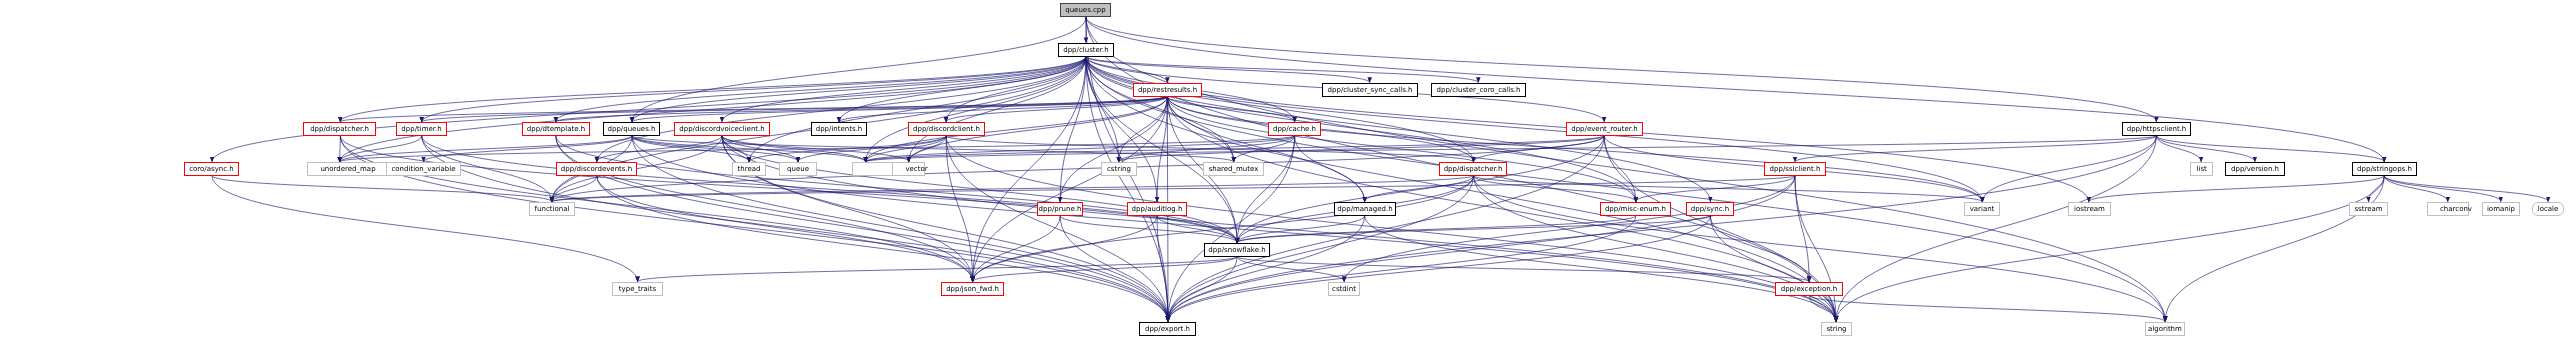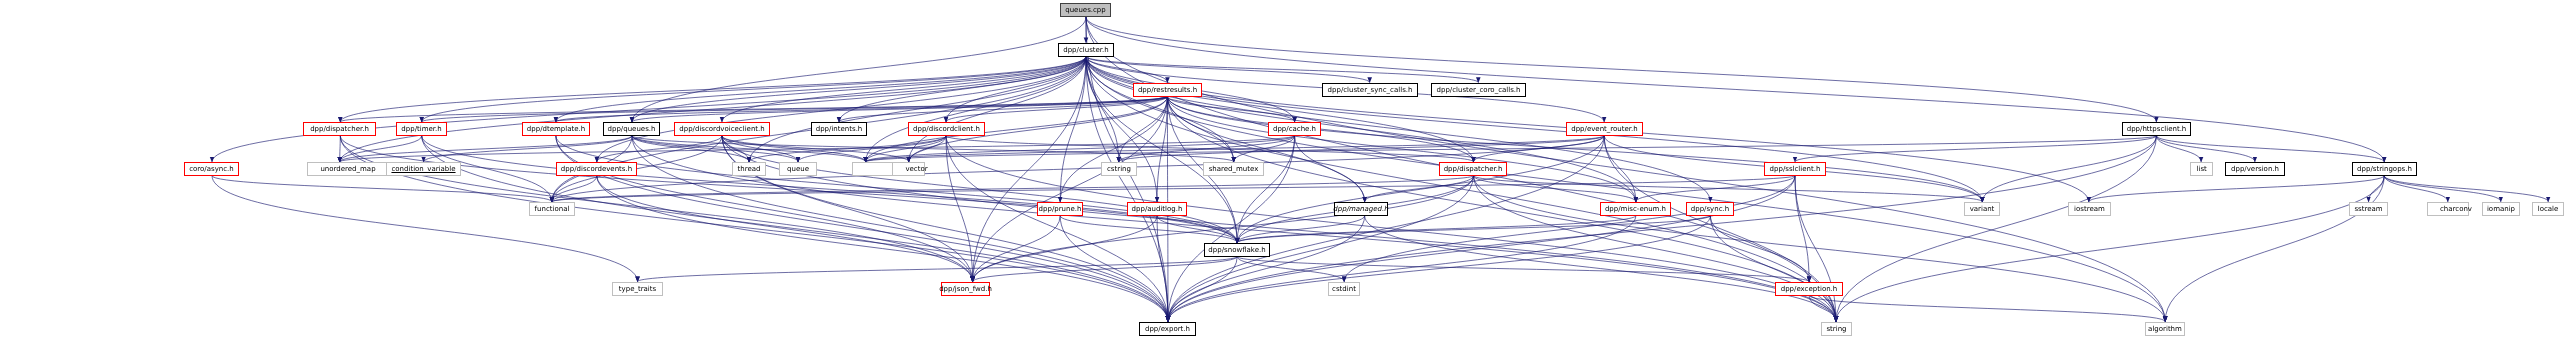--- a/index.html
+++ b/index.html
@@ -246,21 +246,21 @@
     </div>
     <div class="node doc linked" style="left: 2122px; top: 122px; width: 69px;">
       <span>dpp/httpsclient.h</span>
     </div>
     <div class="node incomplete linked" style="left: 184px; top: 162px; width: 55px;">
       <span>coro/async.h</span>
     </div>
     <div class="node external" style="left: 307px; top: 162px; width: 82px;">
       <span>unordered_map</span>
     </div>
-    <div class="node external" style="left: 386px; top: 162px; width: 75px; text-decoration: underline;">
+    <div class="node external" style="left: 386px; top: 162px; width: 75px;">
       <span>condition_variable</span>
     </div>
     <div class="node incomplete linked" style="left: 556px; top: 162px; width: 81px;">
       <span>dpp/discordevents.h</span>
     </div>
     <div class="node external" style="left: 732px; top: 162px; width: 34px;">
       <span>thread</span>
     </div>
     <div class="node external" style="left: 779px; top: 162px; width: 38px;">
       <span>queue</span>
@@ -294,21 +294,21 @@
     </div>
     <div class="node external" style="left: 529px; top: 202px; width: 46px;">
       <span>functional</span>
     </div>
     <div class="node incomplete linked" style="left: 1037px; top: 202px; width: 46px;">
       <span>dpp/prune.h</span>
     </div>
     <div class="node incomplete linked" style="left: 1127px; top: 202px; width: 60px;">
       <span>dpp/auditlog.h</span>
     </div>
-    <div class="node doc linked" style="left: 1334px; top: 202px; width: 54px; font-style: italic;">
+    <div class="node doc linked" style="left: 1334px; top: 202px; width: 62px;">
       <span>dpp/managed.h</span>
     </div>
     <div class="node incomplete linked" style="left: 1600px; top: 202px; width: 71px;">
       <span>dpp/misc-enum.h</span>
     </div>
     <div class="node incomplete linked" style="left: 1686px; top: 202px; width: 48px;">
       <span>dpp/sync.h</span>
     </div>
     <div class="node external" style="left: 1964px; top: 202px; width: 36px;">
       <span>variant</span>
@@ -318,30 +318,30 @@
     </div>
     <div class="node external" style="left: 2349px; top: 202px; width: 39px; align-items: center;">
       <span>sstream</span>
     </div>
     <div class="node external" style="left: 2427px; top: 202px; width: 42px; padding-left: 16px;">
       <span>charconv</span>
     </div>
     <div class="node external" style="left: 2482px; top: 202px; width: 38px;">
       <span>iomanip</span>
     </div>
-    <div class="node external" style="left: 2532px; top: 202px; width: 32px;">
+    <div class="node external" style="left: 2532px; top: 202px; width: 32px; border-radius: 6px;">
       <span>locale</span>
     </div>
     <div class="node doc linked" style="left: 1204px; top: 243px; width: 66px;">
       <span>dpp/snowflake.h</span>
     </div>
     <div class="node external" style="left: 612px; top: 282px; width: 51px;">
       <span>type_traits</span>
     </div>
-    <div class="node incomplete linked" style="left: 941px; top: 282px; width: 49px;">
+    <div class="node incomplete linked" style="left: 941px; top: 282px; width: 63px;">
       <span>dpp/json_fwd.h</span>
     </div>
     <div class="node external" style="left: 1328px; top: 282px; width: 32px;">
       <span>cstdint</span>
     </div>
     <div class="node incomplete linked" style="left: 1775px; top: 282px; width: 68px;">
       <span>dpp/exception.h</span>
     </div>
     <div class="node doc linked" style="left: 1139px; top: 322px; width: 57px;">
       <span>dpp/export.h</span>

